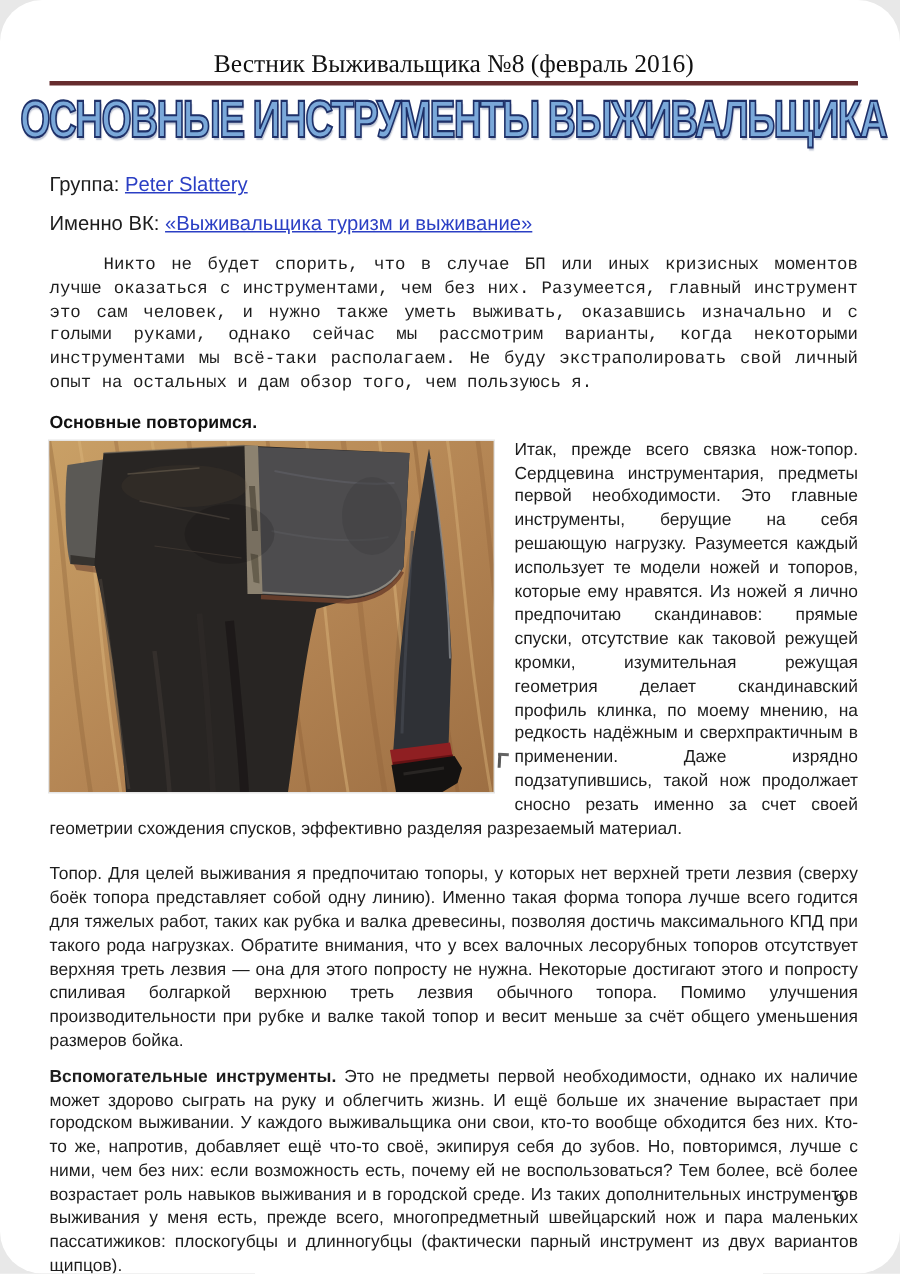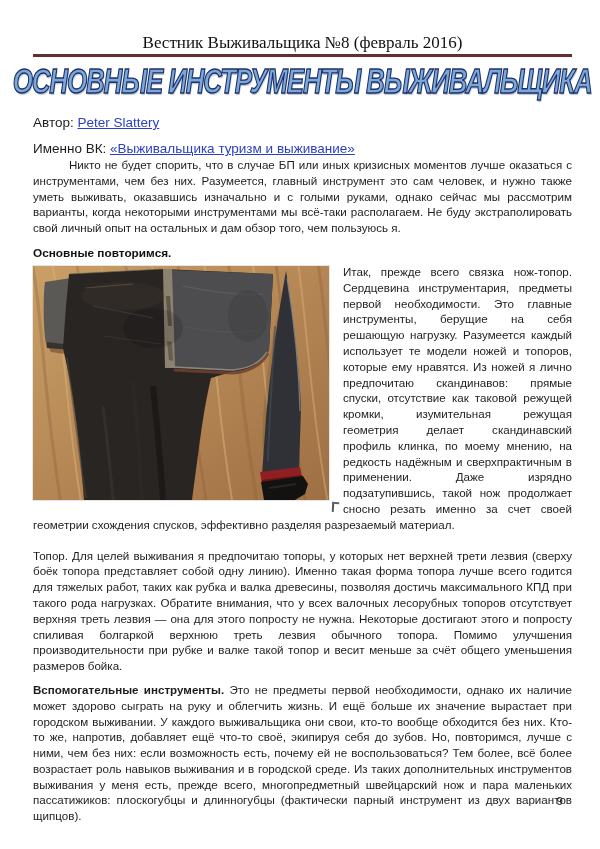--- a/index.html
+++ b/index.html
@@ -6,39 +6,39 @@
   .page{
     position:relative;
     width:600px;height:849px;
     margin:0 auto;
     background:#ffffff;
     box-sizing:border-box;
     padding:34px 28px 0 33px;
     overflow:hidden;
     font-family:"Liberation Sans", sans-serif;
     color:#1d1d1d;
+    border-radius:28px;
   }
   .header-title{
     text-align:center;
     font-family:"Liberation Serif", serif;
     font-size:17px;
     line-height:18px;
     color:#111;
   }
   .rule{
     height:3px;
     background:#662c2e;
     margin-top:2px;
   }
   .main-title{
     margin-top:2px;
     height:42px;
-    display:flex;align-items:flex-end;justify-content:center;
+    display:flex;align-items:center;justify-content:center;
     overflow:visible;
-    font-style:italic;
   }
   .main-title span{
     display:inline-block;
     white-space:nowrap;
     transform:scaleX(0.74);
     transform-origin:50% 50%;
     font-weight:700;
     font-size:35px;
     letter-spacing:-1.5px;
     color:#7aa8d9;
@@ -48,21 +48,21 @@
   .byline{margin-top:13px;font-size:13.5px;line-height:17px;}
   .vk-line{margin-top:9px;font-size:13.5px;line-height:17px;}
   a.doc-link{color:#2b3fc4;text-decoration:underline;cursor:pointer;}
   p.body-para{
     margin:0;
     font-size:11.6px;
     line-height:15.8px;
     text-align:justify;
     color:#1d1d1d;
   }
-  p.intro{text-indent:36px;}
+  p.intro{margin-top:12px;text-indent:36px;font-family:Liberation Mono, monospace;}
   h3.section{
     margin:9px 0 3px 0;
     font-size:11.8px;
     line-height:16px;
     font-weight:700;
     color:#111;
   }
   .photo-float{
     float:left;
     width:296px;height:234px;
@@ -95,21 +95,21 @@
 <div class="page">
 
   <div class="header-title">Вестник Выживальщика №8 (февраль 2016)</div>
   <div class="rule"></div>
 
   <div class="main-title">
     <span>ОСНОВНЫЕ ИНСТРУМЕНТЫ ВЫЖИВАЛЬЩИКА</span>
   </div>
 
   <div class="byline">
-    <span>Автор:</span>
+    <span>Группа:</span>
     <a class="doc-link">Peter Slattery</a>
   </div>
 
   <div class="vk-line">
     <span>Именно ВК:</span>
     <a class="doc-link">«Выживальщика туризм и выживание»</a>
   </div>
 
   <p class="body-para intro">Никто не будет спорить, что в случае БП или иных кризисных моментов лучше оказаться с инструментами, чем без них. Разумеется, главный инструмент это сам человек, и нужно также уметь выживать, оказавшись изначально и с голыми руками, однако сейчас мы рассмотрим варианты, когда некоторыми инструментами мы всё-таки располагаем. Не буду экстраполировать свой личный опыт на остальных и дам обзор того, чем пользуюсь я.</p>
 

